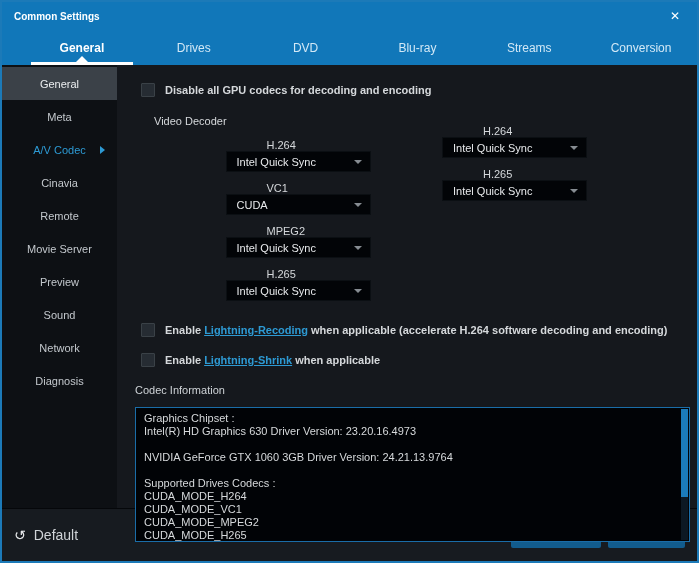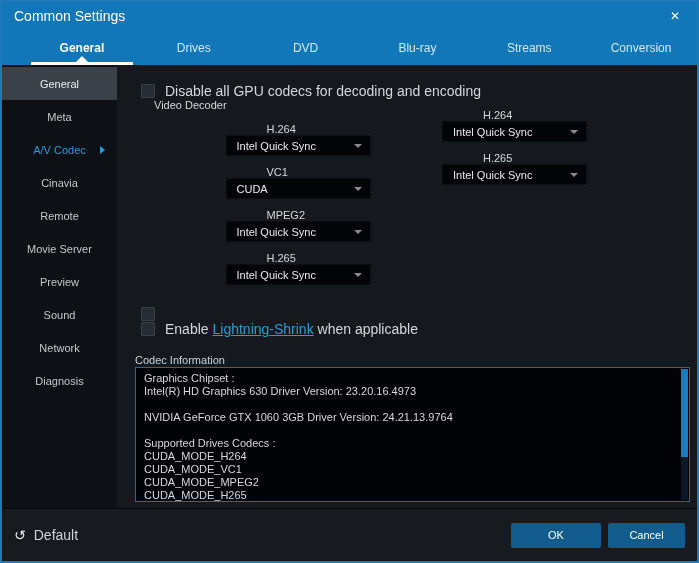--- a/index.html
+++ b/index.html
@@ -14,21 +14,21 @@
     display:flex; flex-direction:column;
     overflow:hidden;
   }
 
   
   .titlebar {
     height:28px; background:#1177b9;
     display:flex; align-items:center;
     padding:0 12px; flex:0 0 auto;
   }
-  .titlebar .title { color:#ffffff; font-size:14px; font-weight:normal; }
+  .titlebar .title { color:#ffffff; font-size:10px; font-weight:bold; }
   .titlebar .close {
     margin-left:auto; color:#ffffff; font-size:12px; font-weight:bold;
     width:20px; text-align:center; cursor:pointer; line-height:20px;
   }
 
   
   .tabbar {
     height:35px; background:#1177b9;
     display:flex; flex:0 0 auto;
   }
@@ -76,49 +76,49 @@
     flex:1 1 auto; padding:18px 7px 0 18px; background:#15181d;
     position:relative; min-width:0;
   }
 
   .checkrow { display:flex; align-items:center; margin-left:6px; }
   .checkbox {
     width:14px; height:14px; flex:0 0 auto;
     background:#262c33; border:1px solid #3a4147; border-radius:1px;
     cursor:pointer;
   }
-  .checkrow .cb-label { margin-left:10px; color:#d5d8db; font-size:14px; }
+  .checkrow .cb-label { margin-left:10px; color:#d5d8db; font-size:11px;font-weight:bold; }
   .cb-label a { color:#2d9ad4; text-decoration:underline; cursor:pointer; }
 
-  .codec-grid { display:flex; margin-left:19px; }
+  .codec-grid { display:flex; margin-left:19px; margin-top:18px; }
   .col-decoder { width:288px; flex:0 0 auto; }
   .col-encoder { flex:0 0 auto; }
   .col-title { color:#d5d8db; font-size:11px; height:14px; }
   .dd-row { display:flex; align-items:center; margin-top:10px;flex-direction:column; }
   .dd-label { width:63px; color:#d5d8db; font-size:11px; flex:0 0 auto; }
   .dropdown {
     width:145px; height:21px; background:#020407;
     border:1px solid #0b0f13;
     display:flex; align-items:center; padding-left:10px;
     color:#e8eaec; font-size:11px; position:relative; cursor:pointer;
   }
   .dd-caret {
     position:absolute; right:8px; top:50%; margin-top:-2px;
     width:0; height:0;
     border-left:4px solid transparent; border-right:4px solid transparent;
     border-top:4px solid #868c92;
   }
 
   .mt22 { margin-top:22px; }
-  .mt16 { margin-top:0; }
+  .mt16 { margin-top:16px; }
 
   .codec-info-label { margin-top:17px; color:#cfd3d7; font-size:11px; }
 
   .codec-box {
-    margin-top:1px; width:555px; height:135px;
+    margin-top:11px; width:555px; height:135px;
     background:#010306; border:1px solid #1a6da8;
     padding:4px 16px 0 8px; overflow:hidden; position:relative;
   }
   .codec-line {
     color:#d6d9db; font-size:11px; line-height:13px; min-height:13px;
     white-space:nowrap;
   }
   .scroll-track {
     position:absolute; right:1px; top:1px; bottom:1px; width:7px;
     background:#0c1823;
@@ -277,20 +277,21 @@
               <span>Intel Quick Sync</span>
               <span class="dd-caret"></span>
             </div>
           </div>
         </div>
 
       </div>
 
       <div class="checkrow mt22">
         <span class="checkbox"></span>
+        <span class="cb-label"><span>Enable </span><a>Lightning-Recoding</a><span> when applicable (accelerate H.264 software decoding and encoding)</span></span>
       </div>
 
       <div class="checkrow mt16">
         <span class="checkbox"></span>
         <span class="cb-label"><span>Enable </span><a>Lightning-Shrink</a><span> when applicable</span></span>
       </div>
 
       <div class="codec-info-label">Codec Information</div>
 
       <div class="codec-box">

